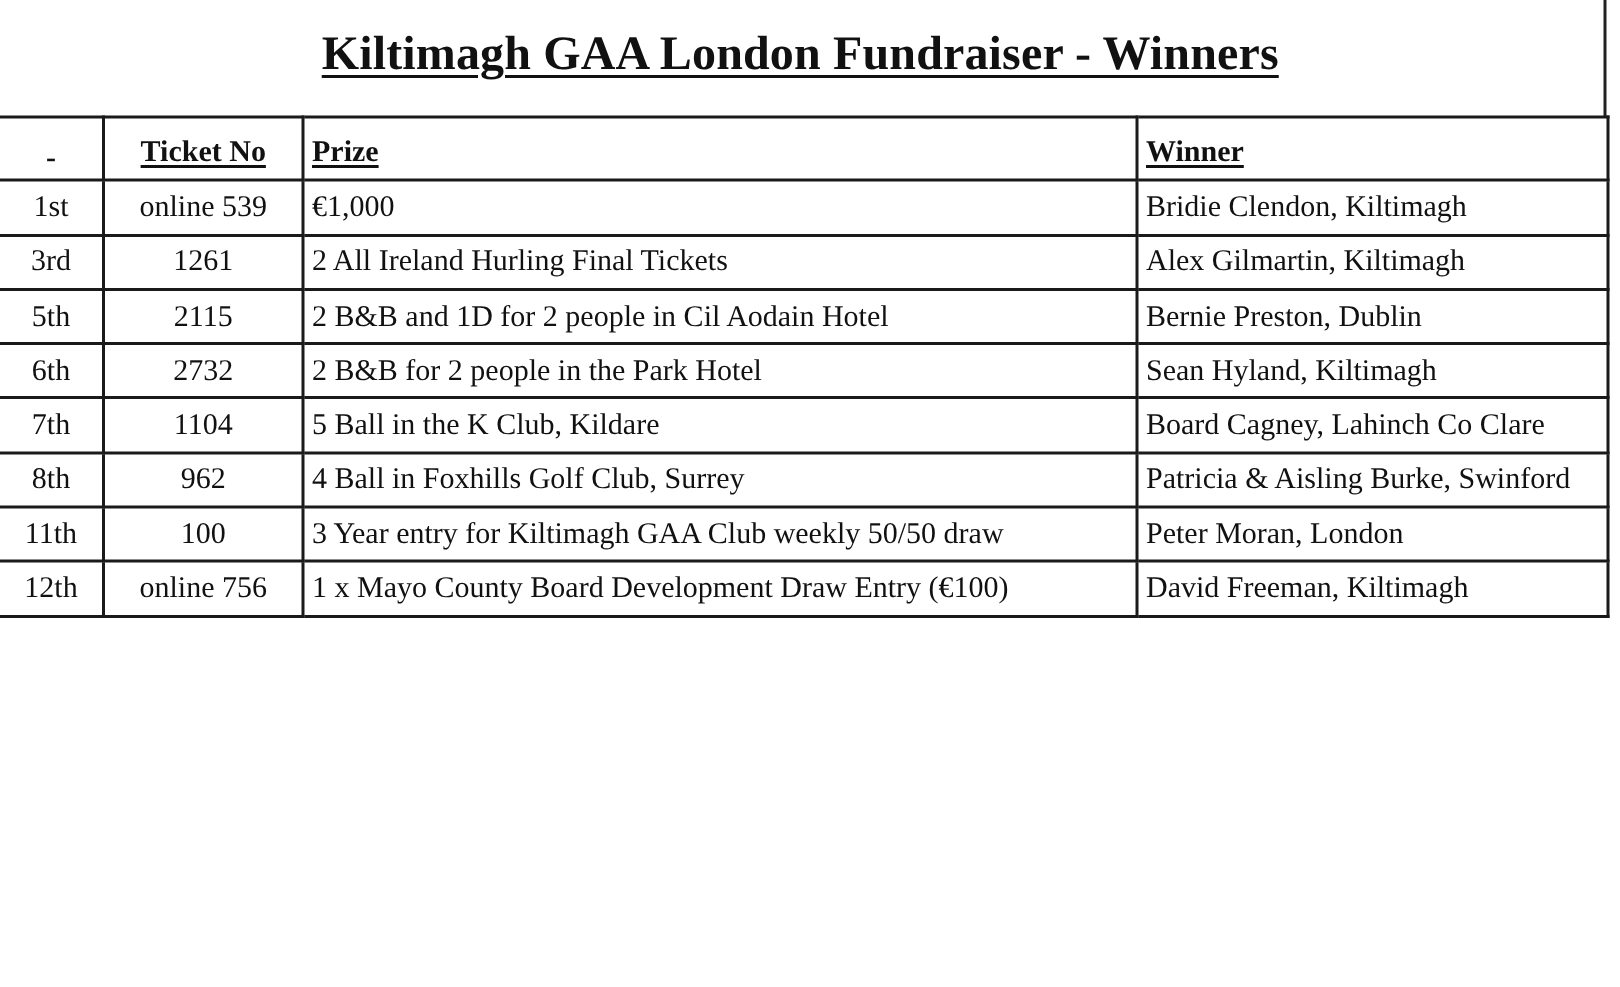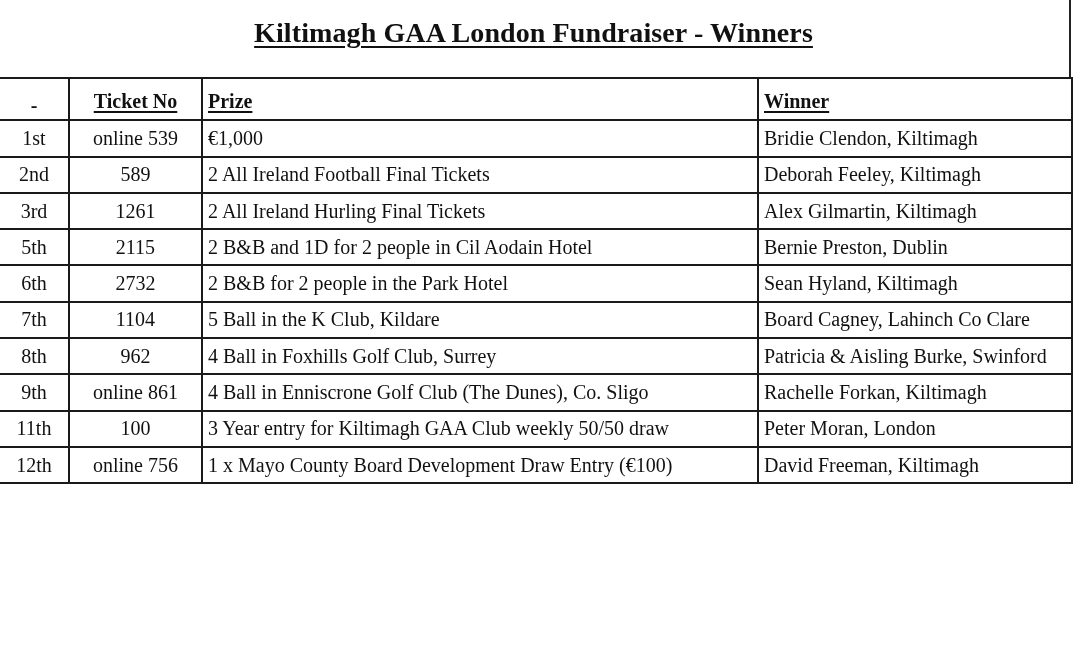--- a/index.html
+++ b/index.html
@@ -5,21 +5,21 @@
     html, body { margin: 0; padding: 0; background: #ffffff; }
     body {
       width: 1080px; height: 658px; position: relative; overflow: hidden;
       font-family: "Liberation Serif", "DejaVu Serif", serif; color: #111;
     }
     .top-border {
       position: absolute; left: 1069px; top: 0; width: 2px; height: 78px; background: #222;
     }
     .title {
       position: absolute; top: 17px; left: 0; width: 1067px; text-align: center;
-      font-size: 28px; font-weight: bold; text-decoration: underline;
+      font-size: 32px; font-weight: bold; text-decoration: underline;
       text-decoration-thickness: 2px; text-underline-offset: 4px; letter-spacing: 0.1px;
     }
     table {
       position: absolute; top: 77px; left: -2px;
       border-collapse: collapse; table-layout: fixed;
       width: 1073px;
     }
     td, th {
       border: 2px solid #1a1a1a; height: 34.3px; padding: 0 5px;
       font-size: 20px; font-weight: normal; white-space: nowrap; overflow: visible;
@@ -57,26 +57,20 @@
     </tr>
   </thead>
   <tbody>
     <tr>
       <td class="c-rank">1st</td>
       <td class="c-ticket">online 539</td>
       <td>€1,000</td>
       <td>Bridie Clendon, Kiltimagh</td>
     </tr>
     <tr>
-      <td class="c-rank">2nd</td>
-      <td class="c-ticket">589</td>
-      <td>2 All Ireland Football Final Tickets</td>
-      <td>Deborah Feeley, Kiltimagh</td>
-    </tr>
-    <tr>
       <td class="c-rank">3rd</td>
       <td class="c-ticket">1261</td>
       <td>2 All Ireland Hurling Final Tickets</td>
       <td>Alex Gilmartin, Kiltimagh</td>
     </tr>
     <tr>
       <td class="c-rank">5th</td>
       <td class="c-ticket">2115</td>
       <td>2 B&amp;B and 1D for 2 people in Cil Aodain Hotel</td>
       <td>Bernie Preston, Dublin</td>
@@ -93,26 +87,20 @@
       <td>5 Ball in the K Club, Kildare</td>
       <td>Board Cagney, Lahinch Co Clare</td>
     </tr>
     <tr>
       <td class="c-rank">8th</td>
       <td class="c-ticket">962</td>
       <td>4 Ball in Foxhills Golf Club, Surrey</td>
       <td>Patricia &amp; Aisling Burke, Swinford</td>
     </tr>
     <tr>
-      <td class="c-rank">9th</td>
-      <td class="c-ticket">online 861</td>
-      <td>4 Ball in Enniscrone Golf Club (The Dunes), Co. Sligo</td>
-      <td>Rachelle Forkan, Kiltimagh</td>
-    </tr>
-    <tr>
       <td class="c-rank">11th</td>
       <td class="c-ticket">100</td>
       <td>3 Year entry for Kiltimagh GAA Club weekly 50/50 draw</td>
       <td>Peter Moran, London</td>
     </tr>
     <tr>
       <td class="c-rank">12th</td>
       <td class="c-ticket">online 756</td>
       <td>1 x Mayo County Board Development Draw Entry (€100)</td>
       <td>David Freeman, Kiltimagh</td>

